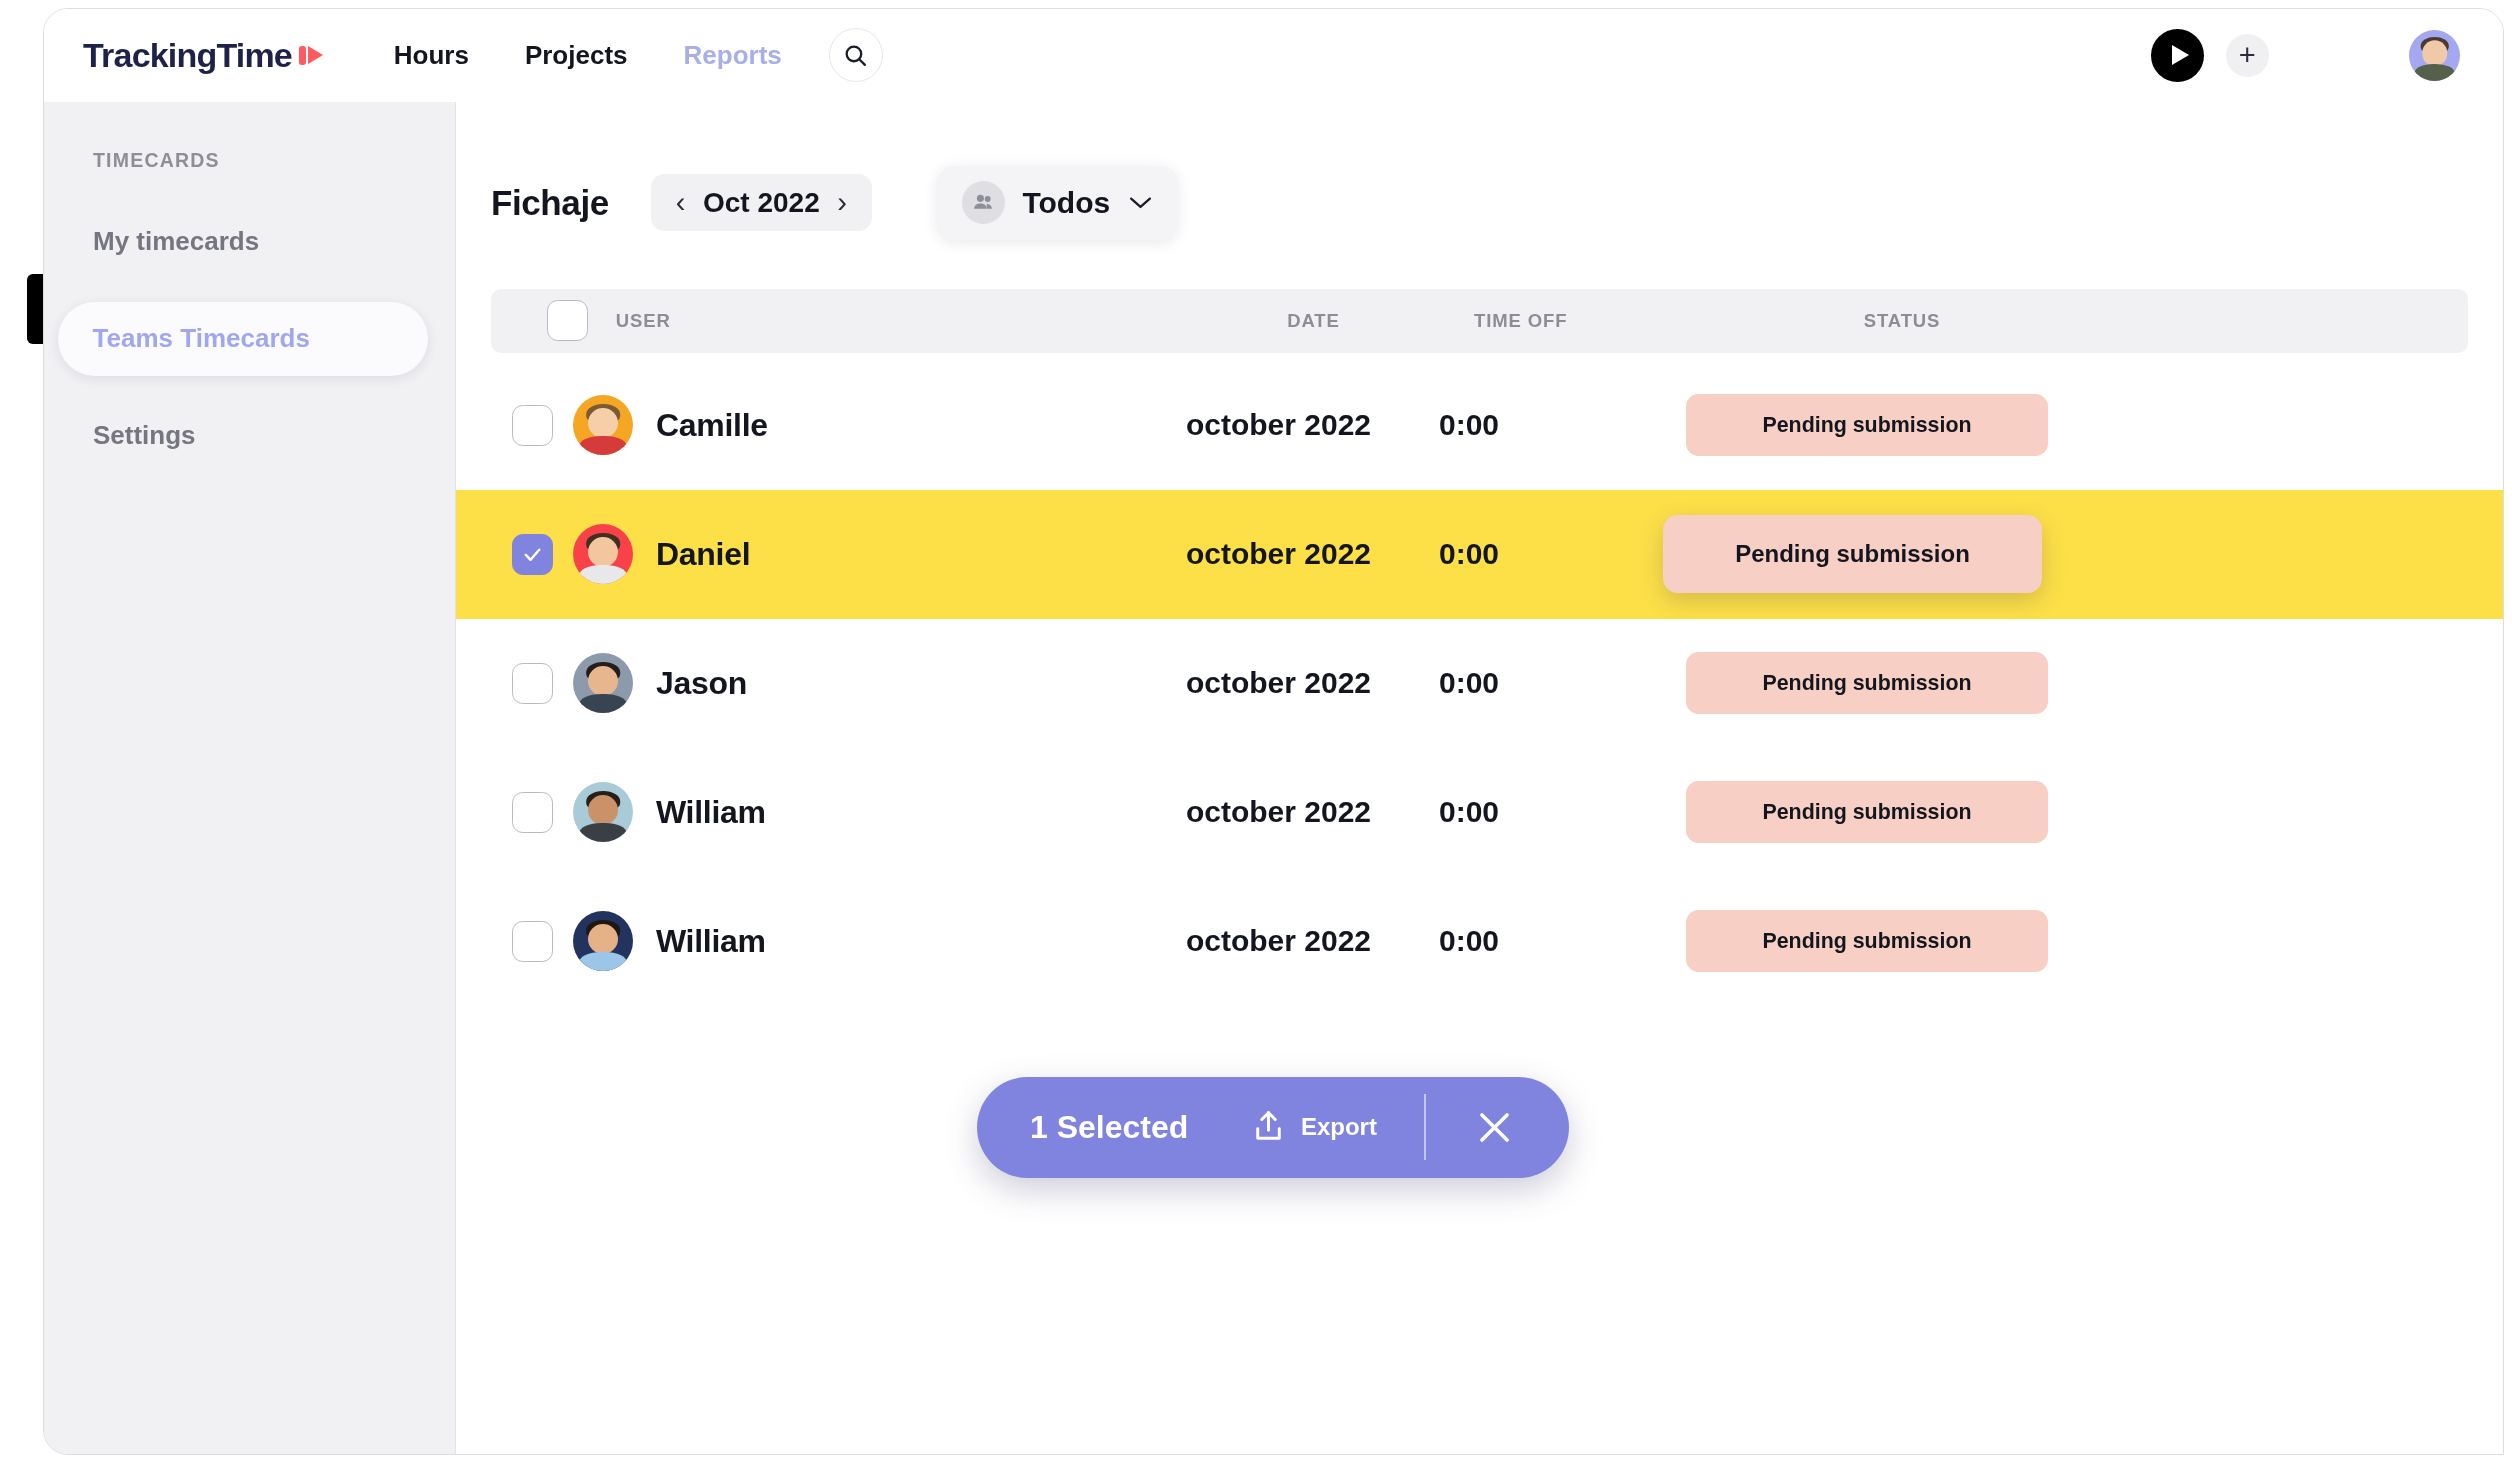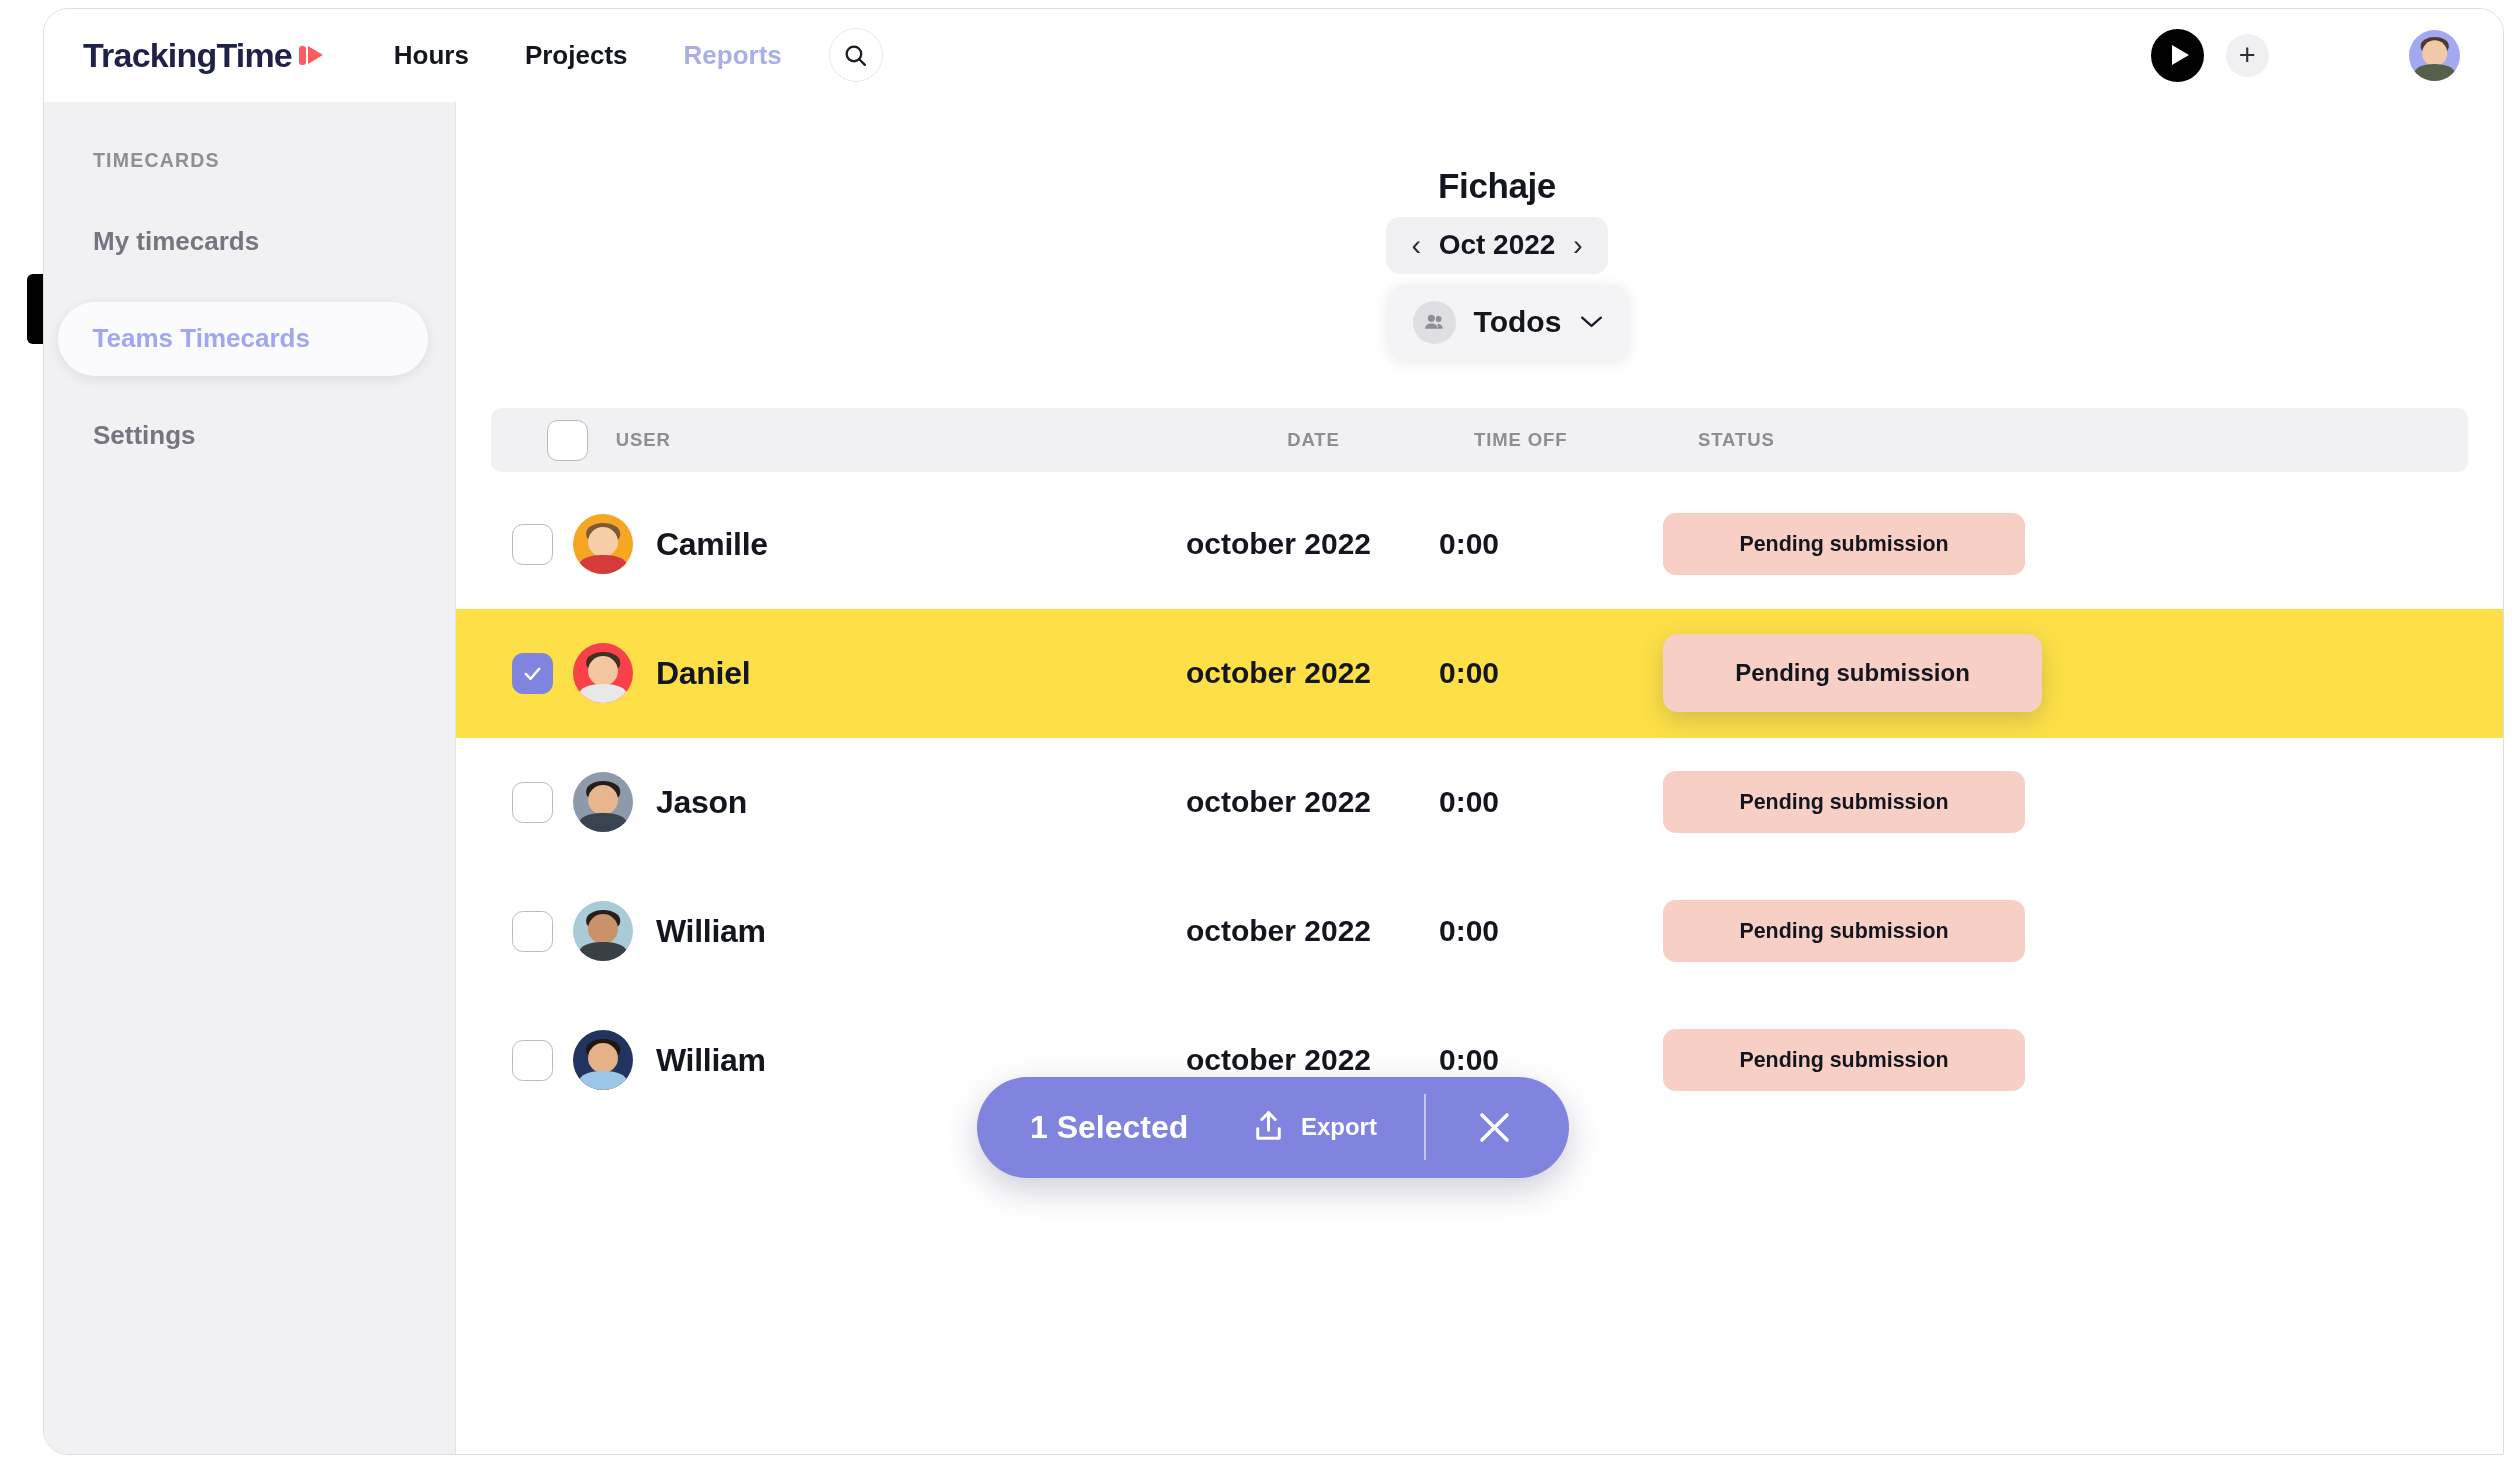--- a/index.html
+++ b/index.html
@@ -194,24 +194,23 @@
   .main {
     flex: 1;
     background: #ffffff;
     padding: 64px 0 0 0;
     position: relative;
     min-width: 0;
   }
   .page-head {
     display: flex;
     align-items: center;
-    gap: 11px;
+    gap: 42px;
     padding-left: 35px;
     margin-bottom: 49px;
-    flex-direction: column;
   }
   .page-title {
     font-size: 35px;
     font-weight: 700;
     color: #14161f;
     letter-spacing: -0.4px;
   }
   .month-nav {
     display: flex;
     align-items: center;
@@ -274,21 +273,21 @@
     height: 129px;
     position: relative;
     background: #ffffff;
   }
   .t-row.selected { background: #fde047; }
 
   .c-check { width: 117px; display: flex; justify-content: center; flex-shrink: 0; padding-left: 35px; }
   .c-user  { width: 545px; display: flex; align-items: center; gap: 23px; flex-shrink: 0; }
   .c-date  { width: 321px; flex-shrink: 0; text-align: center; }
   .c-time  { width: 224px; flex-shrink: 0; text-align: left; }
-  .c-status{ width: 408px; flex-shrink: 0; display: flex; justify-content: flex-start; }
+  .c-status{ width: 408px; flex-shrink: 0; display: flex; justify-content: center; }
 
   .th-text {
     font-size: 18.5px;
     font-weight: 700;
     letter-spacing: 0.9px;
     color: #8d8d96;
   }
   .c-user .th-text { padding-left: 7.8px; }
 
   .checkbox {

